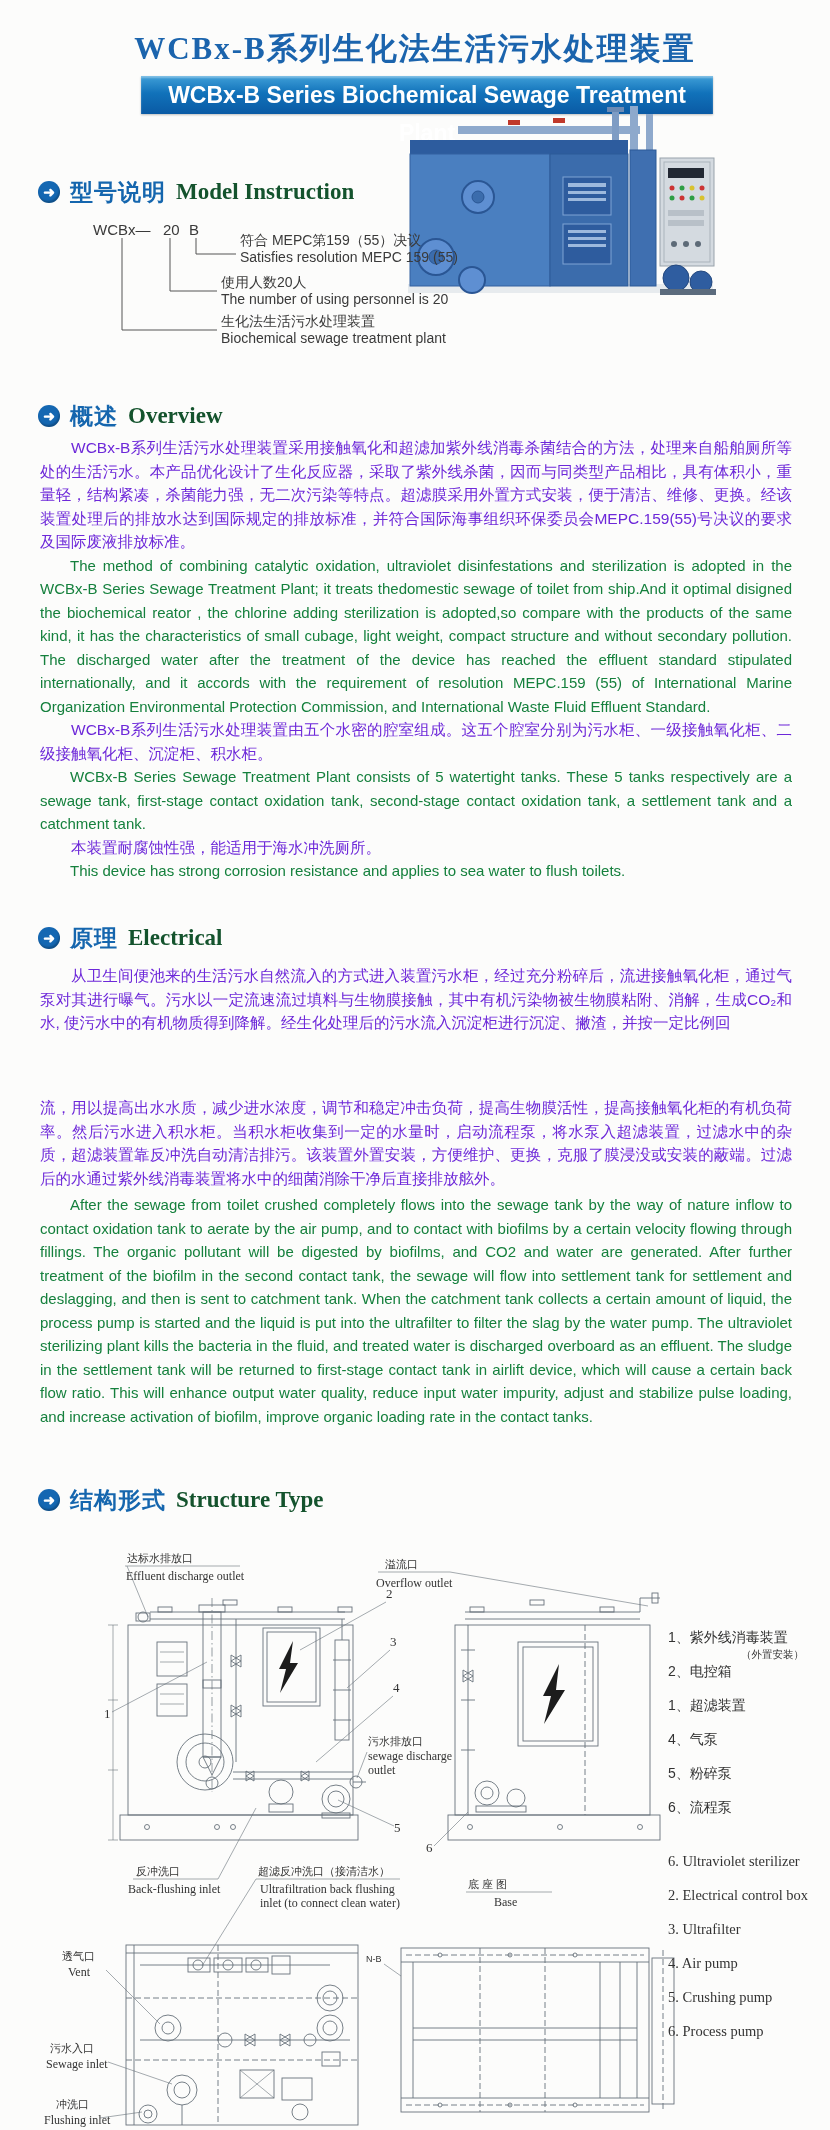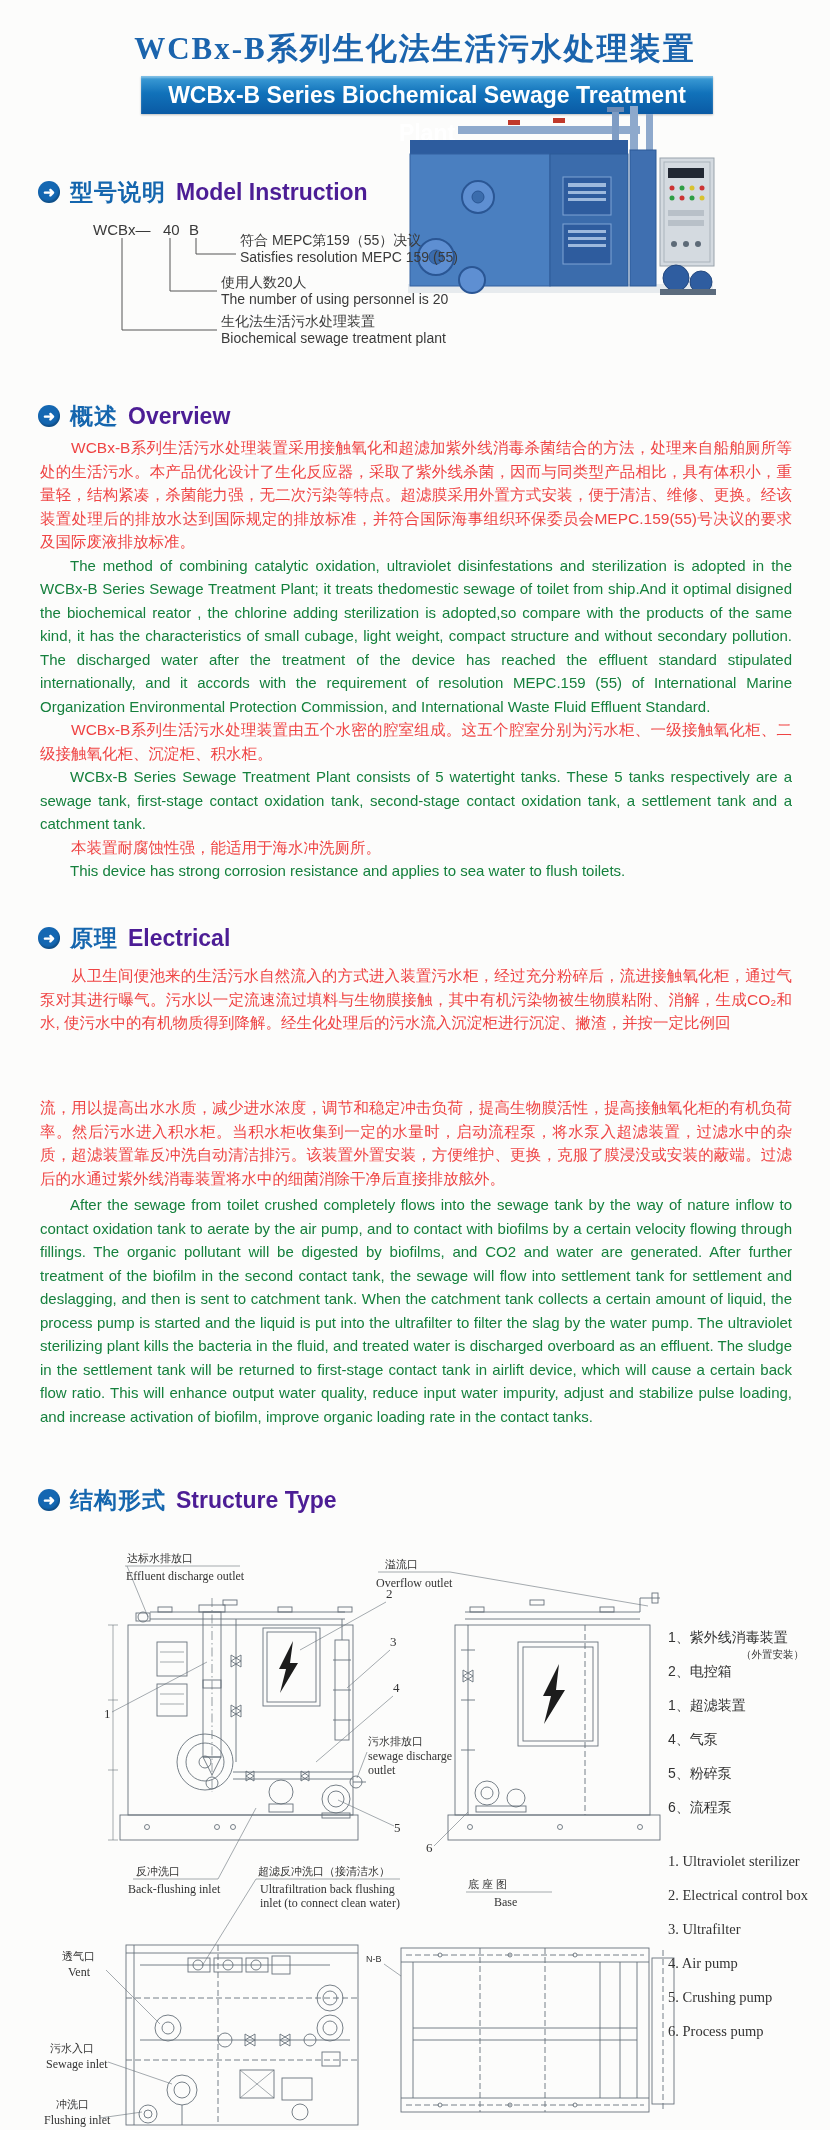--- a/index.html
+++ b/index.html
@@ -13,30 +13,30 @@
           background:linear-gradient(180deg,#3f9fd8 0%,#1172ba 45%,#0a5aa4 100%);
           box-shadow:inset 0 2px 2px rgba(255,255,255,.35), 0 1px 2px rgba(0,0,0,.25);}
   .banner span{display:block;width:100%;height:38px;line-height:38px;text-align:center;
           color:#fff;font-weight:bold;font-size:23px;letter-spacing:0px;}
   
   .sec-h{position:absolute;left:38px;display:flex;align-items:center;gap:10px;height:28px;}
   .sec-ic{display:inline-block;width:22px;height:22px;border-radius:50%;background:#1467b2;
           color:#fff;text-align:center;line-height:22px;font-size:14px;font-weight:bold;
           box-shadow:inset -1px -2px 2px rgba(0,0,0,.25);}
   .sec-cn{font-size:23px;font-weight:bold;color:#1566ae;letter-spacing:1px;}
-  .sec-en{font-family:Liberation Sans, sans-serif;font-size:23px;font-weight:bold;color:#4c1d95;}
+  .sec-en{font-family:Liberation Serif, serif;font-size:23px;font-weight:bold;color:#14532d;}
   
   .mcode{position:absolute;top:221px;left:93px;font-size:15px;color:#3a3a3a;}
   .mcode .mnum{position:absolute;left:70px;top:0;}
   .mcode .msuf{position:absolute;left:96px;top:0;}
   .mlines{position:absolute;left:0;top:210px;}
   .mlabel{position:absolute;font-size:14px;color:#3a3a3a;line-height:17px;}
   
   .body-block{position:absolute;left:40px;width:752px;overflow:hidden;}
-  .cn-p{margin:0;font-size:15.5px;line-height:23.5px;color:#ef4444;text-align:justify;text-indent:2em;}
+  .cn-p{margin:0;font-size:15.5px;line-height:23.5px;color:#6d28d9;text-align:justify;text-indent:2em;}
   .cn-p.noind{text-indent:0;}
   .en-p{margin:0;font-size:15px;line-height:23.5px;color:#15803d;text-align:justify;text-indent:2em;}
   .draw{position:absolute;left:0;top:1540px;}
   .draw path,.draw line,.draw rect,.draw circle,.draw polyline,.draw polygon
        {stroke:#68727b;stroke-width:0.9;fill:none;}
   .draw .fill{fill:#1c1c1c;stroke:none;}
   .draw .dash{stroke-dasharray:6 3;}
   .draw .dashdot{stroke-dasharray:9 3 1.5 3;stroke-width:0.7;}
   .draw .thin{stroke-width:0.6;}
   .draw text{stroke:none;fill:#333;}
@@ -132,21 +132,21 @@
     <span class="sec-en">Electrical</span>
   </div>
   <div class="sec-h" style="top:1486px">
     <span class="sec-ic">➜</span>
     <span class="sec-cn">结构形式</span>
     <span class="sec-en">Structure Type</span>
   </div>
 
   <div class="mcode">
     <span>WCBx—</span>
-    <span class="mnum">40</span>
+    <span class="mnum">20</span>
     <span class="msuf">B</span>
   </div>
   <svg class="mlines" width="430" height="150" viewBox="0 210 430 150">
     <polyline points="196,238 196,254 236,254" fill="none" stroke="#555" stroke-width="1"></polyline>
     <polyline points="170,238 170,291 217,291" fill="none" stroke="#555" stroke-width="1"></polyline>
     <polyline points="122,238 122,330 217,330" fill="none" stroke="#555" stroke-width="1"></polyline>
   </svg>
   <div class="mlabel" style="left:240px;top:232px">
     <div>符合 MEPC第159（55）决议</div>
     <div>Satisfies resolution MEPC 159 (55)</div>
@@ -390,21 +390,21 @@
   <ul class="legend legend-cn">
     <li>1、紫外线消毒装置</li>
     <li>2、电控箱</li>
     <li>1、超滤装置</li>
     <li>4、气泵</li>
     <li>5、粉碎泵</li>
     <li>6、流程泵</li>
   </ul>
   <div class="legend-note">（外置安装）</div>
   <ul class="legend legend-en">
-    <li>1. Ultraviolet sterilizer</li>
+    <li>6. Ultraviolet sterilizer</li>
     <li>2. Electrical control box</li>
     <li>3. Ultrafilter</li>
     <li>4. Air pump</li>
     <li>5. Crushing pump</li>
     <li>6. Process pump</li>
   </ul>
 
 </div>
 
 </body></html>

